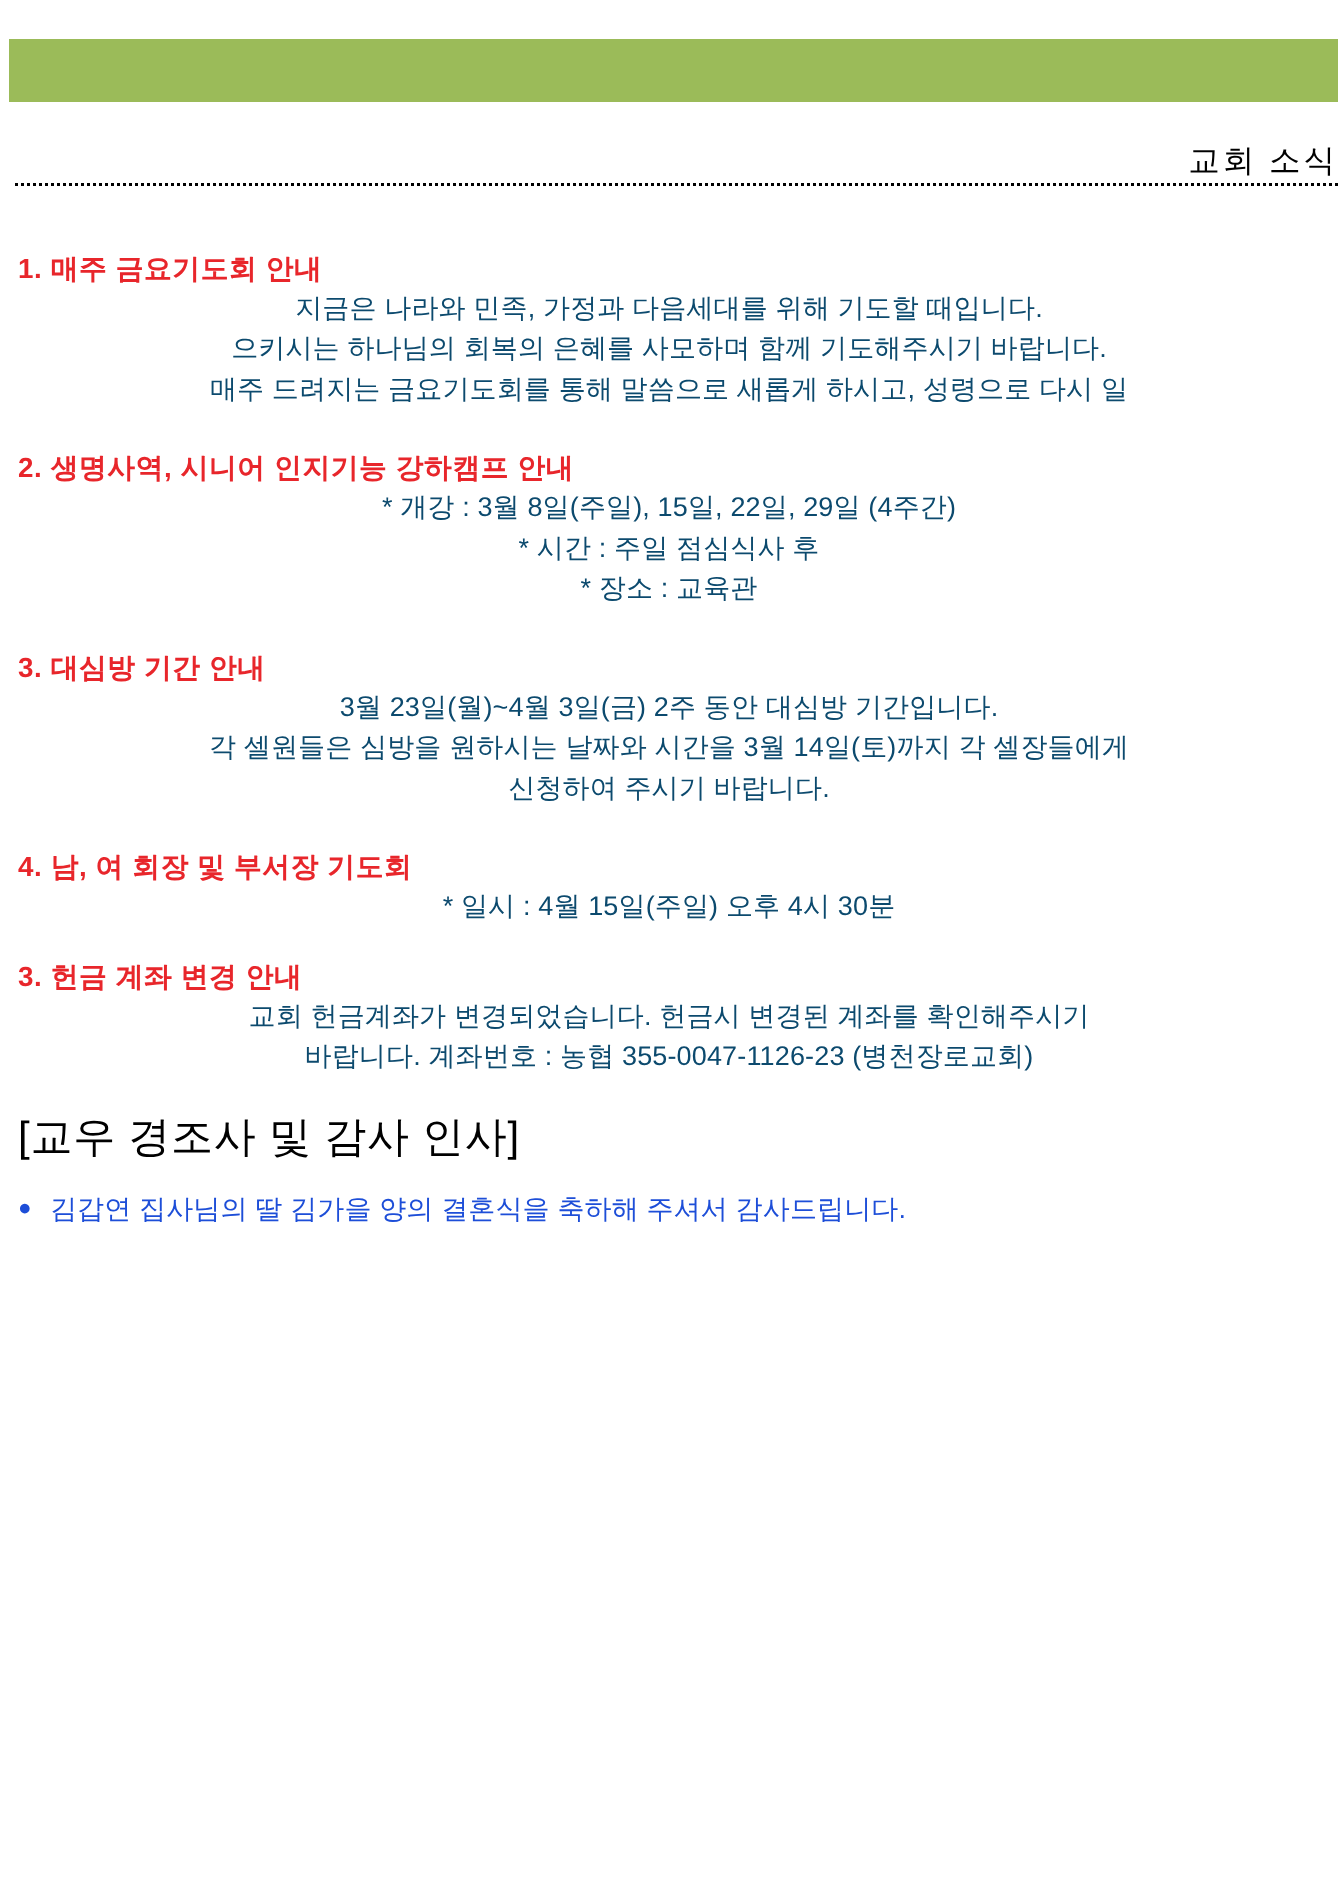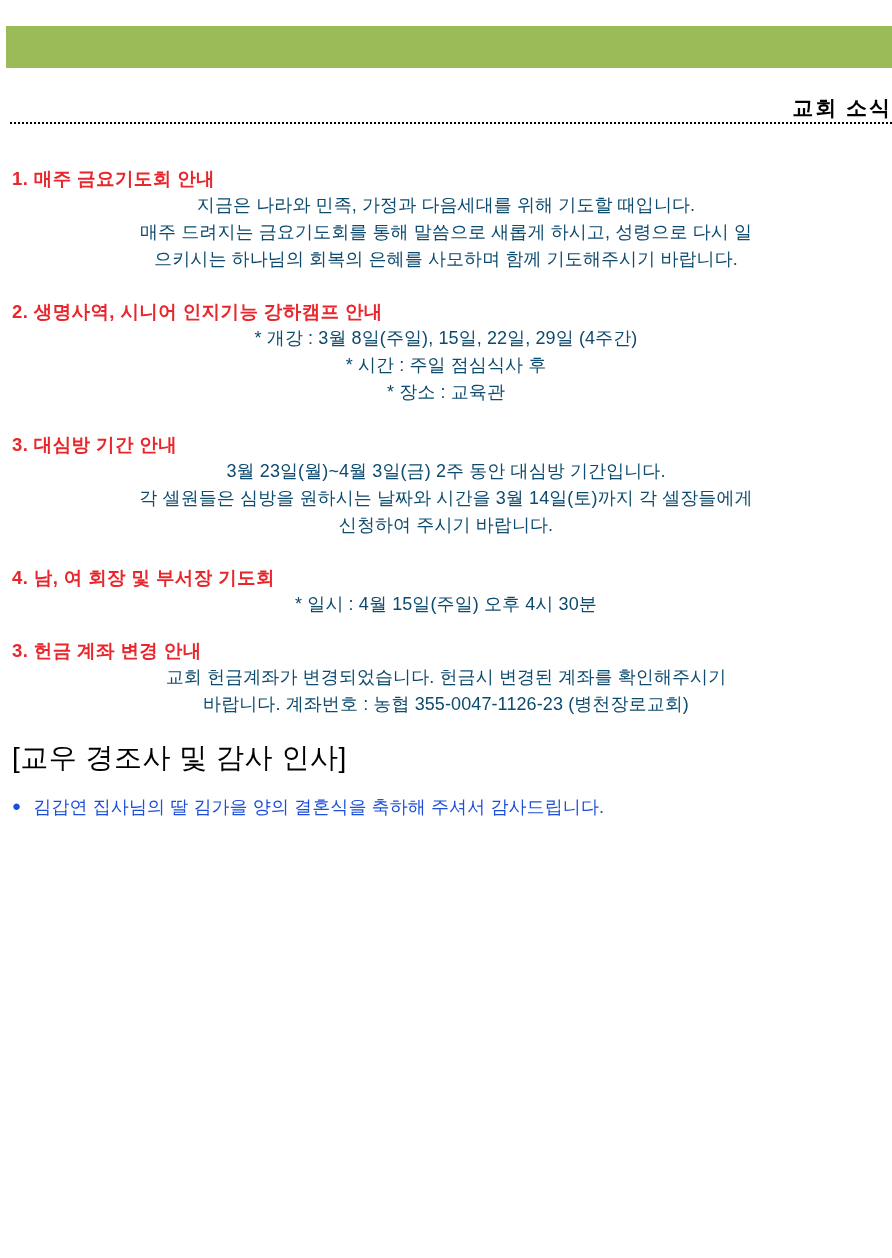--- a/index.html
+++ b/index.html
@@ -36,21 +36,21 @@
     left: 0;
     top: 96px;
     width: 892px;
     height: 34px;
   }
   .header-title {
     position: absolute;
     right: 0px;
     top: 0px;
     font-size: 21px;
-    font-weight: bold;
+    font-weight: normal;
     letter-spacing: 2px;
     color: #000;
     line-height: 24px;
     white-space: nowrap;
   }
   .dotted-rule {
     position: absolute;
     left: 10px;
     right: 0px;
     top: 26px;
@@ -112,22 +112,22 @@
   <div class="header-zone">
     <div class="header-title">교회 소식</div>
     <div class="dotted-rule"></div>
   </div>
 
   <div class="content">
 
     <div>
       <p class="sec-title">1. 매주 금요기도회 안내</p>
       <p class="body-line">지금은 나라와 민족, 가정과 다음세대를 위해 기도할 때입니다.</p>
+      <p class="body-line">으키시는 하나님의 회복의 은혜를 사모하며 함께 기도해주시기 바랍니다.</p>
       <p class="body-line">매주 드려지는 금요기도회를 통해 말씀으로 새롭게 하시고, 성령으로 다시 일</p>
-      <p class="body-line">으키시는 하나님의 회복의 은혜를 사모하며 함께 기도해주시기 바랍니다.</p>
     </div>
 
     <div class="gap-lg"></div>
 
     <div>
       <p class="sec-title">2. 생명사역, 시니어 인지기능 강하캠프 안내</p>
       <p class="body-line">* 개강 : 3월 8일(주일), 15일, 22일, 29일 (4주간)</p>
       <p class="body-line">* 시간 : 주일 점심식사 후</p>
       <p class="body-line">* 장소 : 교육관</p>
     </div>

